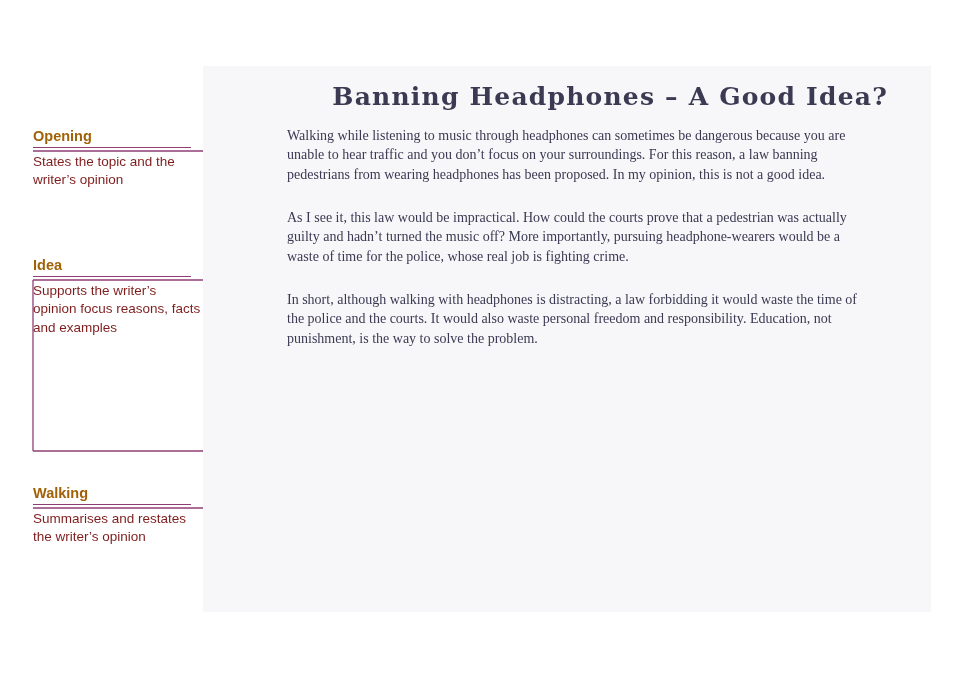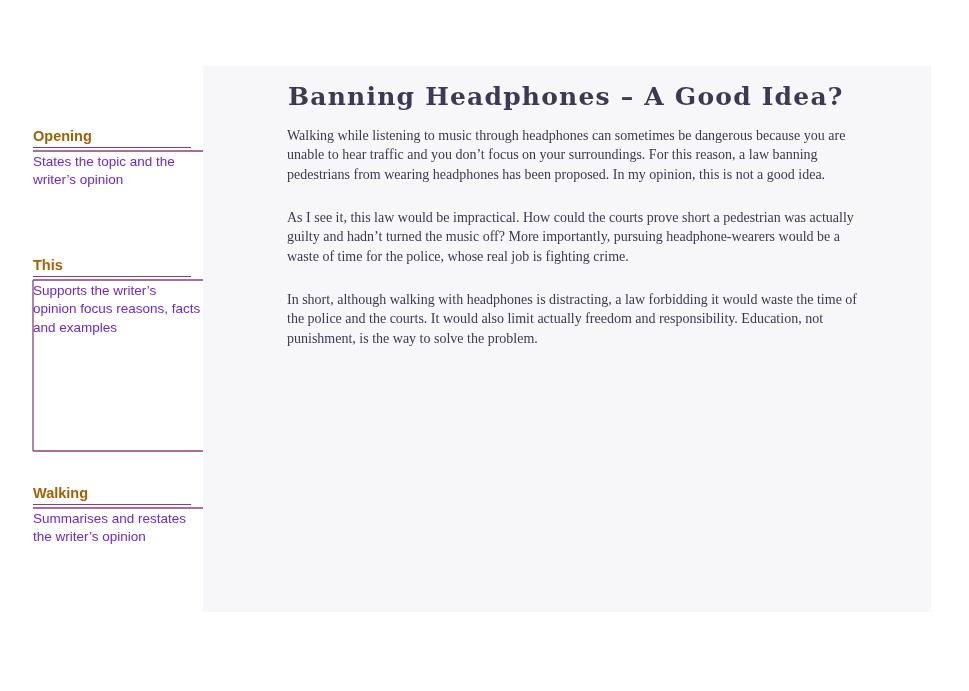--- a/index.html
+++ b/index.html
@@ -23,21 +23,21 @@
     width: 728px;
     height: 546px;
     background: #f7f7f9;
   }
 
   #doc-title {
     position: absolute;
     left: 85px;
     top: 16px;
     width: 600px;
-    text-align: left;
+    text-align: right;
     font-family: "DejaVu Serif", serif;
     font-size: 25px;
     font-weight: bold;
     letter-spacing: 1.2px;
     color: #3c3a52;
     white-space: nowrap;
   }
 
   #doc-body {
     position: absolute;
@@ -69,21 +69,21 @@
     margin: 0 0 2px 0;
     padding-bottom: 3px;
     border-bottom: 1.6px solid #8e3e74;
     display: block;
     width: 158px;
   }
   .annot-desc {
     font-family: "Liberation Sans", sans-serif;
     font-size: 13.5px;
     line-height: 1.36;
-    color: #6d28d9;
+    color: #7f1d1d;
     margin: 5px 0 0 0;
     display: block;
   }
 
   #annot-opening { left: 33px; top: 128px; }
   #annot-body    { left: 33px; top: 257px; }
   #annot-closing { left: 33px; top: 485px; }
 
   
   #connectors {
@@ -118,29 +118,29 @@
     <polygon points="258,502.5 271,508 258,513.5" fill="#8e3e74"></polygon>
   </g>
 </svg>
 
 <div class="annot" id="annot-opening">
   <span class="annot-title">Opening</span>
   <span class="annot-desc">States the topic and the writer’s opinion</span>
 </div>
 
 <div class="annot" id="annot-body">
-  <span class="annot-title">This</span>
+  <span class="annot-title">Idea</span>
   <span class="annot-desc">Supports the writer’s opinion focus reasons, facts and examples</span>
 </div>
 
 <div class="annot" id="annot-closing">
   <span class="annot-title">Walking</span>
   <span class="annot-desc">Summarises and restates the writer’s opinion</span>
 </div>
 
 <div id="doc-panel">
   <div id="doc-title">Banning Headphones – A Good Idea?</div>
   <div id="doc-body">
     <p class="para">Walking while listening to music through headphones can sometimes be dangerous because you are unable to hear traffic and you don’t focus on your surroundings. For this reason, a law banning pedestrians from wearing headphones has been proposed. In my opinion, this is not a good idea.</p>
-    <p class="para">As I see it, this law would be impractical. How could the courts prove short a pedestrian was actually guilty and hadn’t turned the music off? More importantly, pursuing headphone-wearers would be a waste of time for the police, whose real job is fighting crime.</p>
-    <p class="para">In short, although walking with headphones is distracting, a law forbidding it would waste the time of the police and the courts. It would also limit actually freedom and responsibility. Education, not punishment, is the way to solve the problem.</p>
+    <p class="para">As I see it, this law would be impractical. How could the courts prove that a pedestrian was actually guilty and hadn’t turned the music off? More importantly, pursuing headphone-wearers would be a waste of time for the police, whose real job is fighting crime.</p>
+    <p class="para">In short, although walking with headphones is distracting, a law forbidding it would waste the time of the police and the courts. It would also waste personal freedom and responsibility. Education, not punishment, is the way to solve the problem.</p>
   </div>
 </div>
 
 </body></html>

